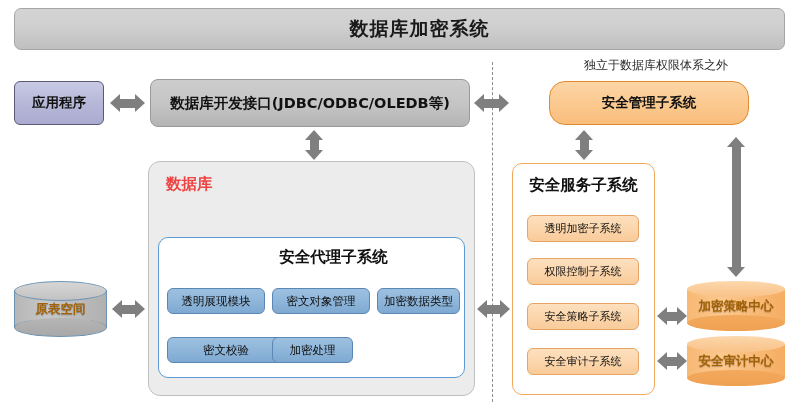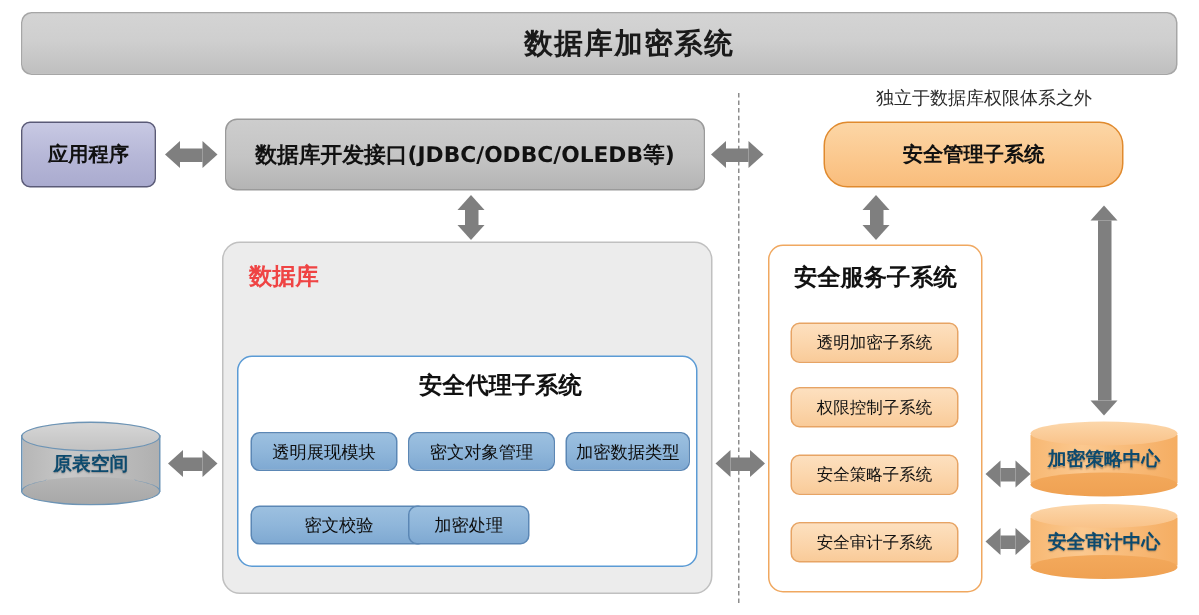--- a/index.html
+++ b/index.html
@@ -130,21 +130,21 @@
     position: absolute; left: 0; right: 0; top: 0; height: 18px;
     border-radius: 50%;
   }
   .cyl .bot {
     position: absolute; left: 0; right: 0; bottom: 0; height: 18px;
     border-radius: 50%;
   }
   .cyl .lbl {
     position: absolute; left: 0; right: 0; top: 0; bottom: 0;
     display: flex; align-items: center; justify-content: center;
-    font-size: 12.5px; font-weight: bold; color: #0c4a6e;
+    font-size: 12.5px; font-weight: bold; color: #a16207;
     text-shadow: 0 1px 1px rgba(0,0,0,0.25);
   }
 
   
   .cyl-gray { left: 14px; top: 281px; width: 93px; height: 56px; }
   .cyl-gray .body { background: linear-gradient(90deg,#b6b6b6 0%, #c8c8c8 35%, #b0b0b0 100%);
                     border-left: 1px solid #6d94b5; border-right: 1px solid #6d94b5; }
   .cyl-gray .top { background: linear-gradient(180deg,#d6d6d6,#c2c2c2); border: 1px solid #6d94b5; }
   .cyl-gray .bot { background: linear-gradient(180deg,#b5b5b5,#a8a8a8); border: 1px solid #6d94b5;
                    border-top: none; }

